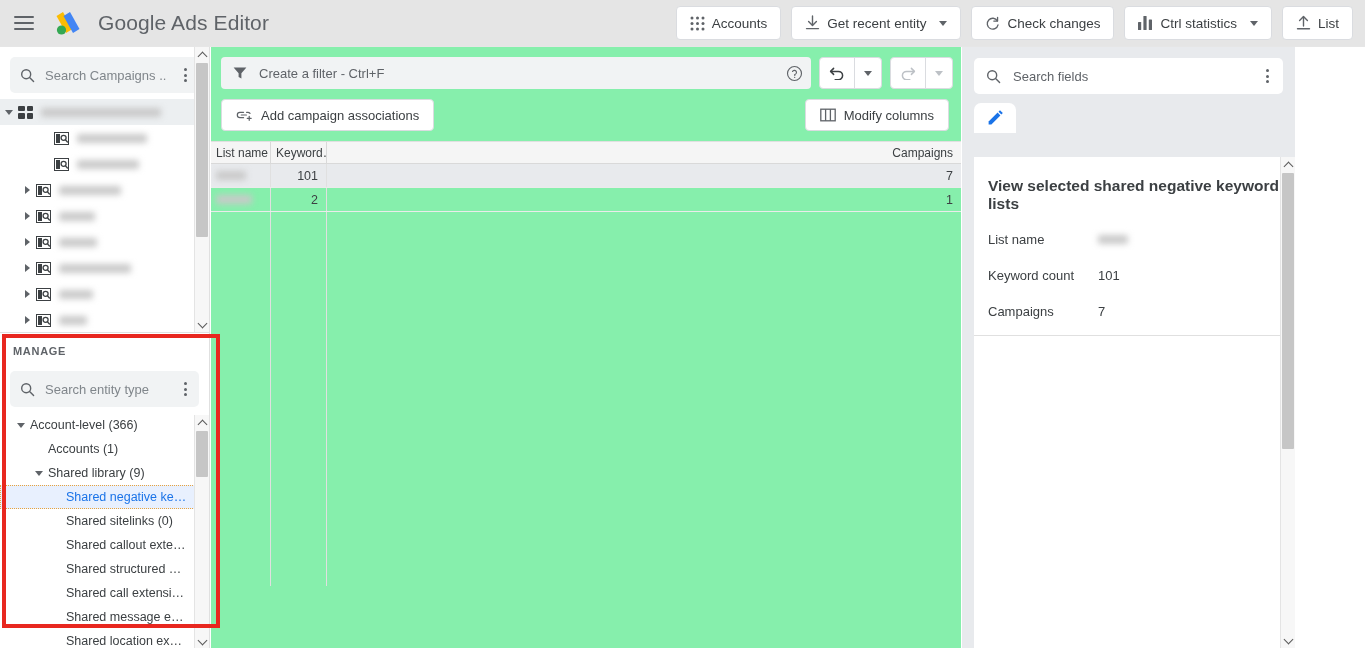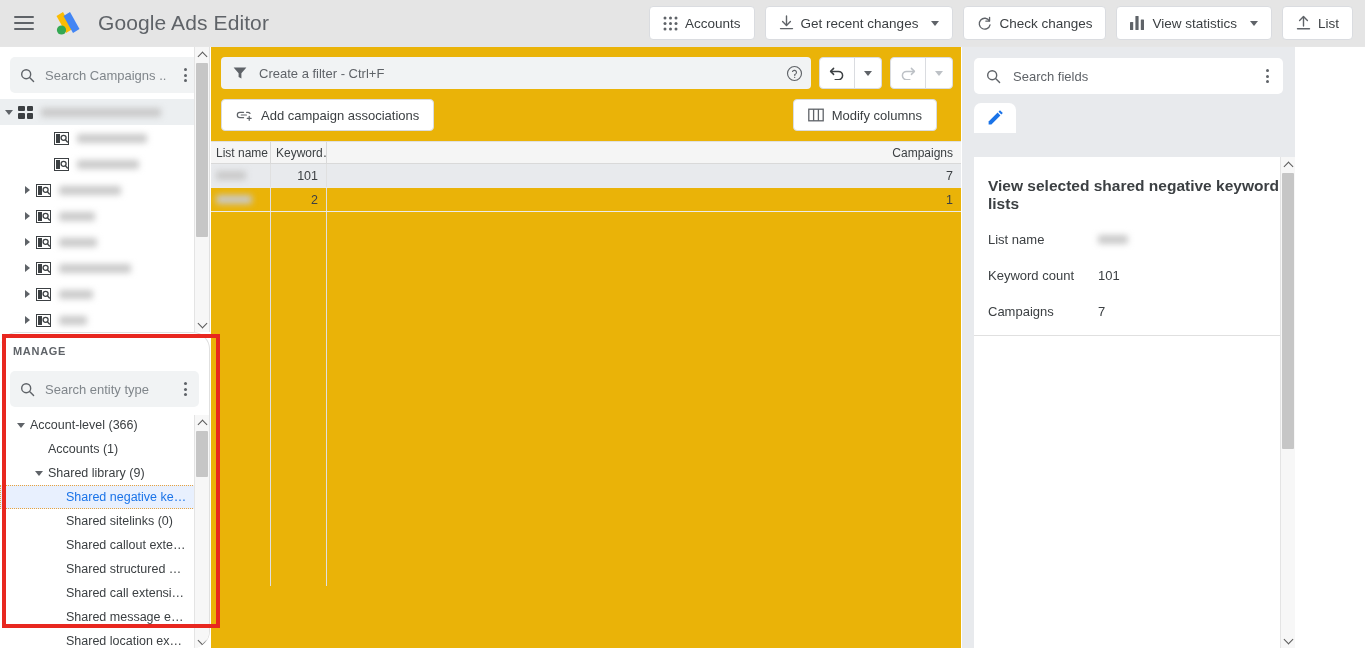--- a/index.html
+++ b/index.html
@@ -73,46 +73,46 @@
   .vsb .arr { height: 15px; display: flex; align-items: center; justify-content: center; cursor: pointer; }
   .vsb .arr.bot { position: absolute; bottom: 0; left: 0; right: 0; }
   .chev { width: 7px; height: 7px; border-left: 1.6px solid #5a5a5a; border-top: 1.6px solid #5a5a5a; }
   .chev.up { transform: rotate(45deg); margin-top: 3px; }
   .chev.down { transform: rotate(-135deg); margin-bottom: 3px; }
   .vsb .thumb { position: absolute; left: 1px; right: 1px; background: #c6c6c6; border-radius: 1px; cursor: pointer; }
 
   
   #managepanel {
     position: absolute; left: 0; top: 332px; width: 210px; height: 316px;
-    background: #fff; border-right: 1px solid #e0e0e0; border-top: 1px solid #e0e0e0; overflow: hidden; border-radius: 17px;
+    background: #fff; border-right: 1px solid #e0e0e0; border-top: 1px solid #e0e0e0; overflow: hidden;
   }
   .manage-label { font-size: 11px; letter-spacing: .7px; color: #5f6368; font-weight: 700;
     padding: 12px 0 4px 13px; }
   .mtree { position: relative; font-size: 12.5px; }
   .mrow { height: 24px; display: flex; align-items: center; color: #3c4043; cursor: pointer; white-space: nowrap; }
   .mrow.sel { background: #e8f0fe; color: #1a73e8; outline: 1px dotted #e8a33d; outline-offset: -1px; }
 
   
   #redbox {
     position: absolute; left: 2px; top: 334px; width: 218px; height: 294px;
     border: 4px solid #e8271f; pointer-events: none; z-index: 40;
   }
 
   
-  #center { position: absolute; left: 211px; top: 47px; width: 750px; height: 601px; background: #eab308; }
+  #center { position: absolute; left: 211px; top: 47px; width: 750px; height: 601px; background: #86efac; }
   .filterbar { display: flex; align-items: center; padding: 10px 8px 0 10px; gap: 8px; }
   .filter-field { flex: 1; height: 32px; background: #f1f3f4; border-radius: 4px; display: flex;
     align-items: center; padding: 0 8px 0 12px; gap: 12px; cursor: text; }
   .filter-field .ph { flex: 1; font-size: 13px; color: #5f6368; }
   .sqbtn { height: 32px; border: 1px solid #dadce0; border-radius: 4px; background: #fff;
     display: flex; align-items: center; cursor: pointer; }
   .sqbtn .seg { display: flex; align-items: center; justify-content: center; padding: 0 9px; height: 100%; }
   .sqbtn .divider { width: 1px; height: 100%; background: #dadce0; }
 
-  .rowbar { display: flex; align-items: center; justify-content: space-between; padding: 10px 24px 10px 10px; }
+  .rowbar { display: flex; align-items: center; justify-content: space-between; padding: 10px 12px 10px 10px; }
   .obtn { height: 32px; border: 1px solid #dadce0; border-radius: 4px; background: #fff; display: flex;
     align-items: center; gap: 8px; padding: 0 14px; font-size: 13px; color: #3c4043; cursor: pointer; }
 
   
   .tbl { border-top: 1px solid #e0e0e0; }
   .thead { display: flex; height: 22px; background: #f5f5f5; border-bottom: 1px solid #d9d9d9;
     font-size: 12px; color: #3c4043; }
   .th { display: flex; align-items: center; border-right: 1px solid #d9d9d9; padding: 0 5px;
         overflow: hidden; white-space: nowrap; cursor: pointer; }
   .th.c-list { width: 60px; }
@@ -181,21 +181,21 @@
     </div>
 
     <div class="tb-btn">
       <span>
         <svg class="ic" width="15" height="16" viewBox="0 0 15 16" fill="none" stroke="#5f6368" stroke-width="1.4">
           <path d="M7.5 1 V10" stroke-linecap="round"></path>
           <path d="M3.6 6.6 L7.5 10.5 L11.4 6.6" stroke-linecap="round" stroke-linejoin="round"></path>
           <path d="M1.5 13.6 H13.5" stroke-linecap="round"></path>
         </svg>
       </span>
-      <span>Get recent changes</span>
+      <span>Get recent entity</span>
       <span class="caret"></span>
     </div>
 
     <div class="tb-btn">
       <span>
         <svg class="ic" width="15" height="15" viewBox="0 0 16 16" fill="none" stroke="#5f6368" stroke-width="1.4">
           <path d="M13.2 5.2 A5.8 5.8 0 1 0 13.9 9.4" stroke-linecap="round"></path>
           <path d="M13.4 1.4 V5.4 H9.4" stroke-linecap="round" stroke-linejoin="round"></path>
         </svg>
       </span>
@@ -203,21 +203,21 @@
     </div>
 
     <div class="tb-btn">
       <span>
         <svg class="ic" width="15" height="14" viewBox="0 0 15 14" fill="#5f6368">
           <rect x="0" y="6" width="3.2" height="8" rx="0.6"></rect>
           <rect x="5.4" y="0" width="3.2" height="14" rx="0.6"></rect>
           <rect x="10.8" y="3.5" width="3.2" height="10.5" rx="0.6"></rect>
         </svg>
       </span>
-      <span>View statistics</span>
+      <span>Ctrl statistics</span>
       <span class="caret"></span>
     </div>
 
     <div class="tb-btn">
       <span>
         <svg class="ic" width="15" height="16" viewBox="0 0 15 16" fill="none" stroke="#5f6368" stroke-width="1.4">
           <path d="M7.5 11 V2" stroke-linecap="round"></path>
           <path d="M3.6 5.4 L7.5 1.5 L11.4 5.4" stroke-linecap="round" stroke-linejoin="round"></path>
           <path d="M1.5 13.8 H13.5" stroke-linecap="round"></path>
         </svg>

